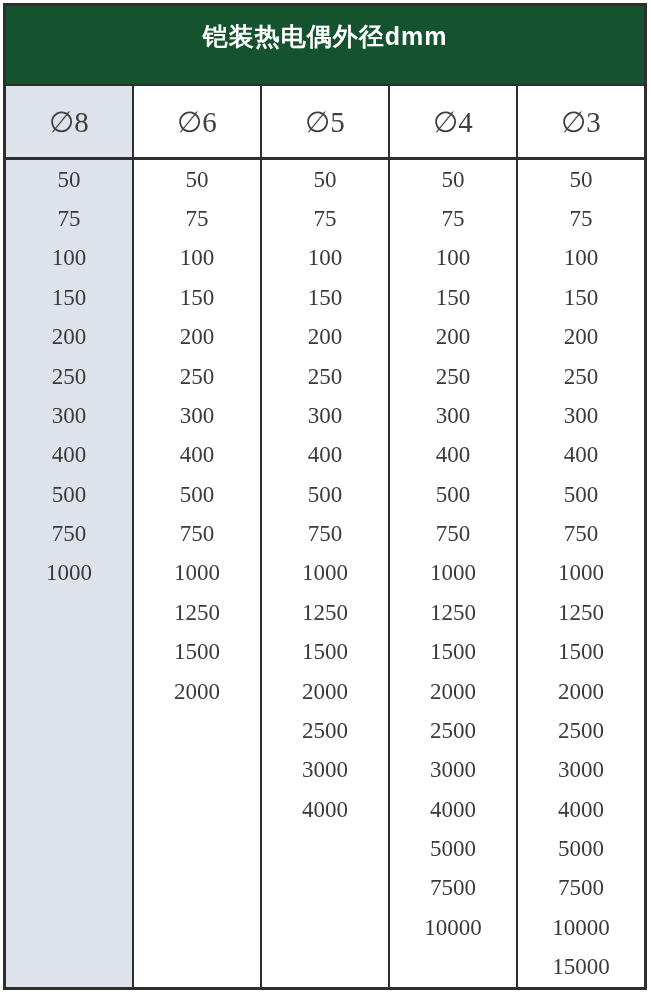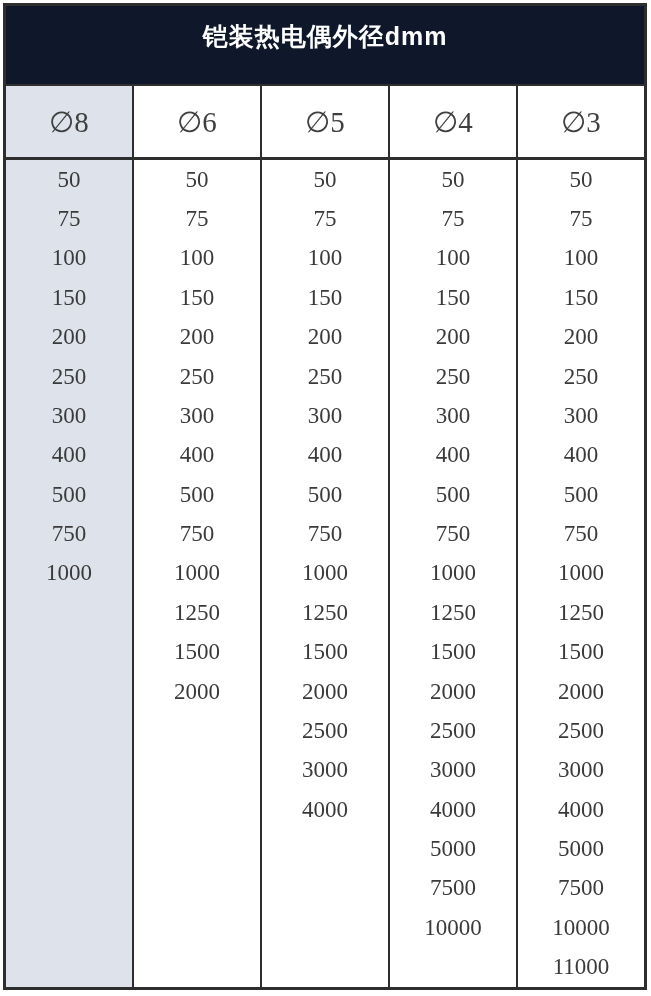--- a/index.html
+++ b/index.html
@@ -21,21 +21,21 @@
     width: 638px;
     height: 981px;
     border: 3px solid #2e2e2e;
     display: flex;
     flex-direction: column;
     background: #ffffff;
   }
   .banner {
     height: 80px;
     flex: 0 0 80px;
-    background: #0f172a;
+    background: #14532d;
     border-bottom: 2px solid #2e2e2e;
     display: flex;
     justify-content: center;
     align-items: flex-start;
     padding-top: 14px;
     box-sizing: border-box;
   }
   .banner .title {
     font-family: "Liberation Sans", "DejaVu Sans", sans-serif;
     font-weight: bold;
@@ -203,17 +203,17 @@
           <div class="cell">1000</div>
           <div class="cell">1250</div>
           <div class="cell">1500</div>
           <div class="cell">2000</div>
           <div class="cell">2500</div>
           <div class="cell">3000</div>
           <div class="cell">4000</div>
           <div class="cell">5000</div>
           <div class="cell">7500</div>
           <div class="cell">10000</div>
-          <div class="cell">11000</div>
+          <div class="cell">15000</div>
         </div>
       </div>
   </div>
 </div>
 
 </body></html>

